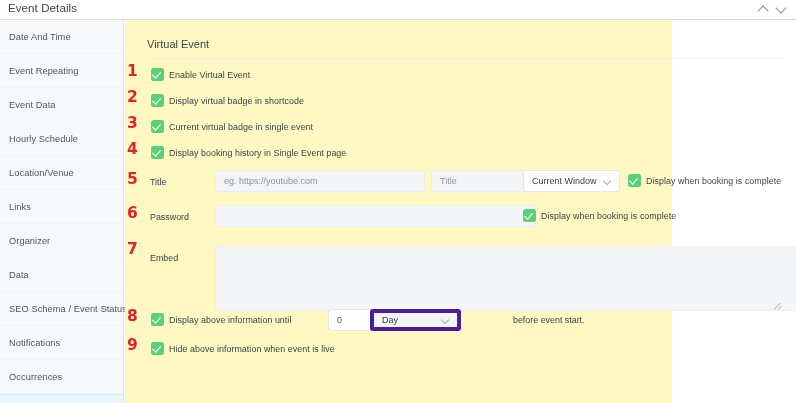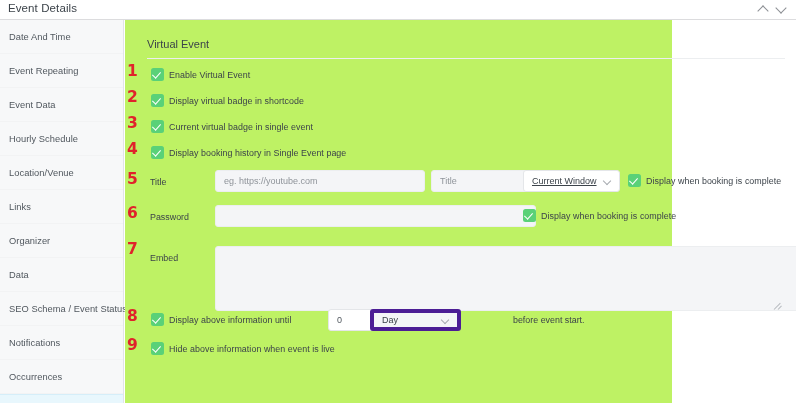--- a/index.html
+++ b/index.html
@@ -88,21 +88,21 @@
     font-weight: bold;
     border-top: 1px solid #d5eef9;
     border-bottom: 1px solid #d5eef9;
   }
 
   
   .content {
     position: absolute;
     left: 125px; top: 20px;
     width: 547px; height: 383px;
-    background: #bef264;
+    background: #fef9c3;
   }
   .section-title {
     position: absolute;
     left: 22px; top: 18px;
     font-size: 11px;
     color: #3c434a;
     white-space: nowrap;
   }
   .section-rule {
     position: absolute;
@@ -303,21 +303,21 @@
     <div class="cbx-label" style="left:44px; top:102px;">Current virtual badge in single event</div>
 
     <div class="num" style="left:2px; top:122px;">4</div>
     <div class="cbx" style="left:26px; top:126px;"></div>
     <div class="cbx-label" style="left:44px; top:128px;">Display booking history in Single Event page</div>
 
     <div class="num" style="left:2px; top:152px;">5</div>
     <div class="field-label" style="left:25px; top:157px;">Title</div>
     <input class="inp" style="left: 70px; top: 150px; width: 210px; height: 22px;" placeholder="eg. https://youtube.com">
     <input class="inp" style="left: 286px; top: 150px; width: 105px; height: 22px;" placeholder="Title">
-    <div class="sel whitefill" style="left:398px; top:150px; width:97px; height:22px;text-decoration:underline;">
+    <div class="sel whitefill" style="left:398px; top:150px; width:97px; height:22px;">
       <span>Current Window</span>
       <span class="sel-caret"></span>
     </div>
     <div class="cbx" style="left:503px; top:154px;"></div>
     <div class="cbx-label" style="left:521px; top:156px;">Display when booking is complete</div>
 
     <div class="num" style="left:2px; top:186px;">6</div>
     <div class="field-label" style="left:25px; top:192px;">Password</div>
     <input class="inp" style="left: 70px; top: 185px; width: 321px; height: 22px;" type="password" placeholder="">
     <div class="cbx" style="left:398px; top:189px;"></div>

